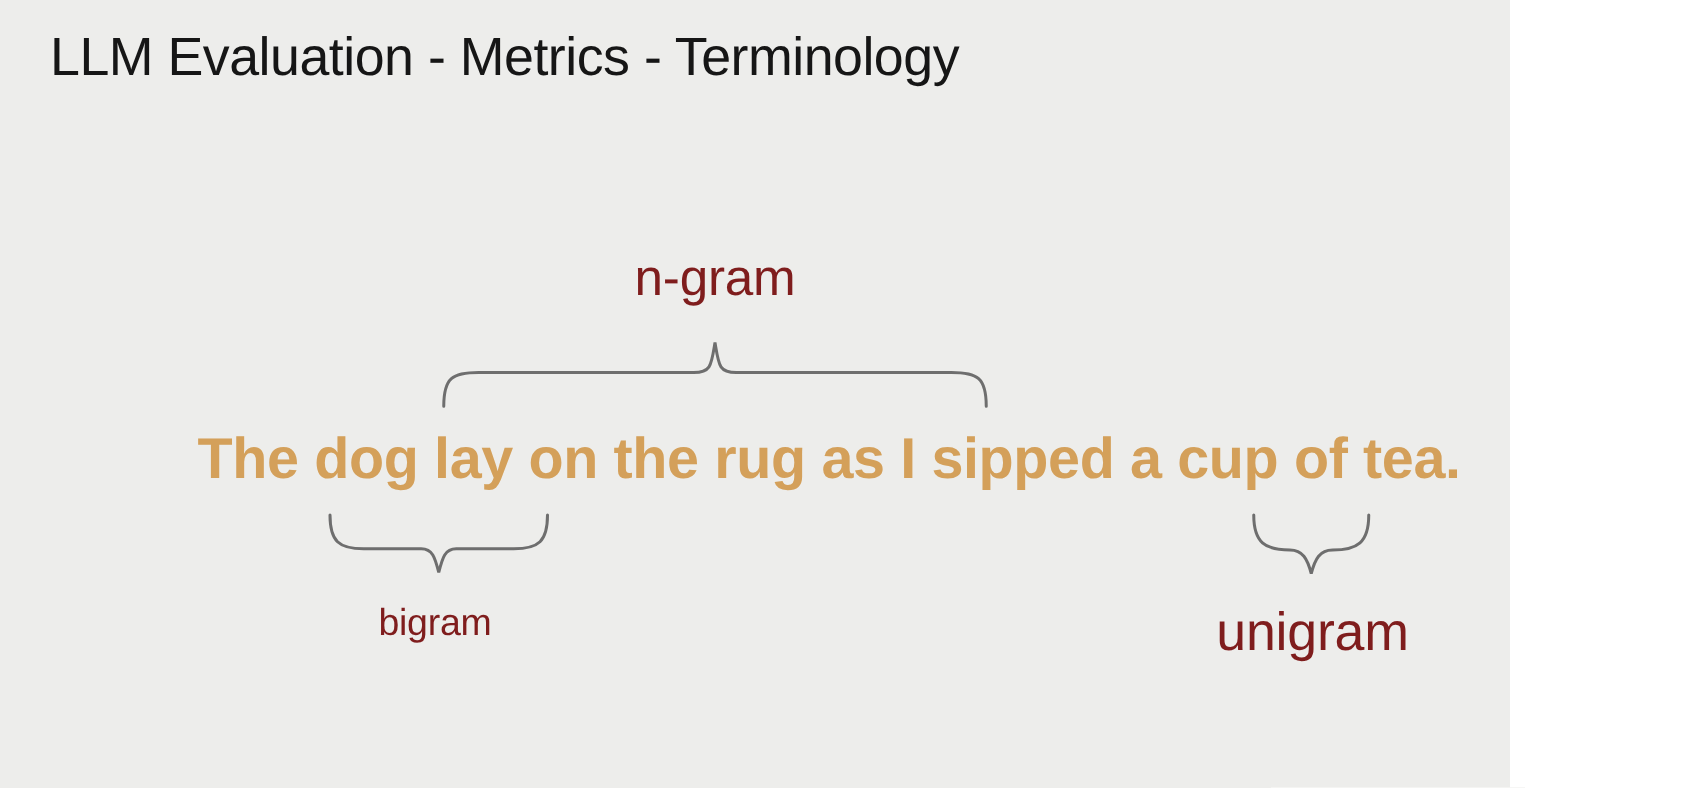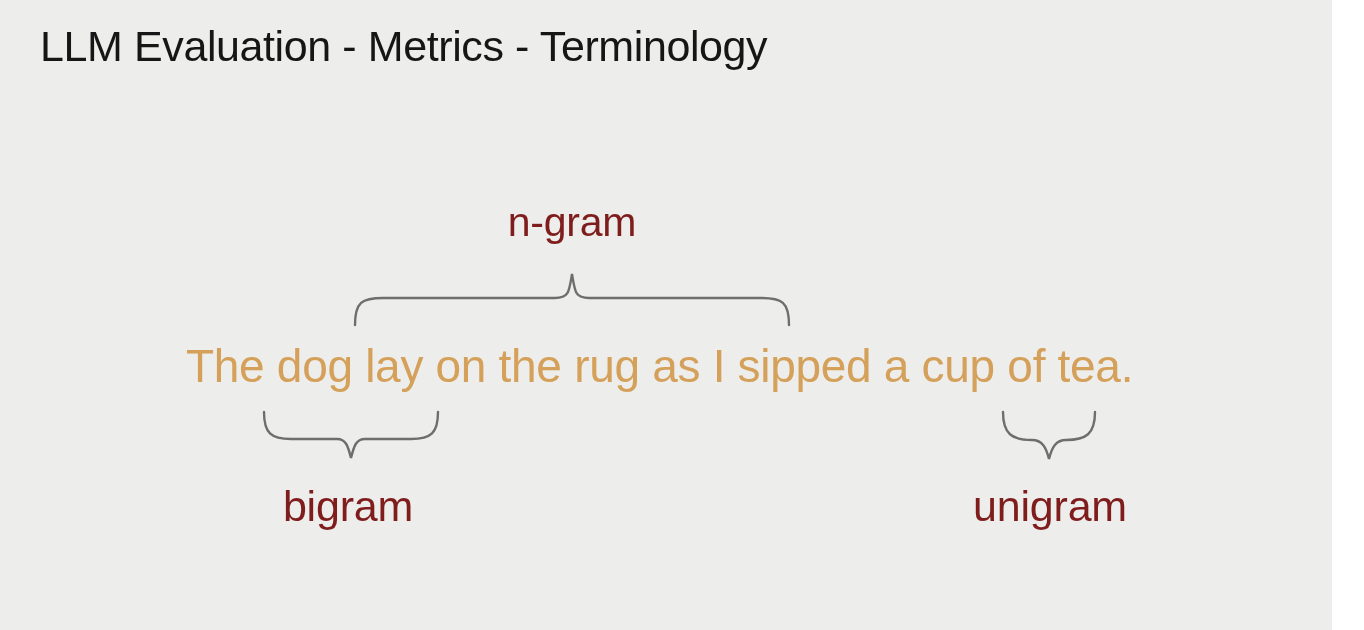--- a/index.html
+++ b/index.html
@@ -7,21 +7,21 @@
     padding: 0;
   }
   body {
     width: 1364px;
     height: 630px;
     overflow: hidden;
     font-family: "Liberation Sans", sans-serif;
   }
   #slide {
     position: relative;
-    width: 1332px;
+    width: 1208px;
     height: 630px;
     background: #ededeb;
   }
   #slide-title {
     position: absolute;
     left: 40px;
     top: 22px;
     font-size: 43px;
     line-height: 1.15;
     letter-spacing: -0.4px;
@@ -40,40 +40,39 @@
     left: 0;
     width: 1144px;
     top: 199px;
     font-size: 41px;
     letter-spacing: -0.2px;
   }
   #label-bigram {
     left: 0;
     width: 696px;
     top: 482px;
-    font-size: 43px;
+    font-size: 30px;
     letter-spacing: -0.2px;
   }
   #label-unigram {
     left: 702px;
     width: 696px;
     top: 482px;
     font-size: 43px;
     letter-spacing: -0.2px;
   }
   #sentence {
     position: absolute;
     left: 158px;
     top: 339px;
     font-size: 46px;
     letter-spacing: -0.3px;
     color: #d4a05a;
     white-space: nowrap;
-    font-weight: 400;
-    margin-left: 28px;
+    font-weight: 700;
   }
   .brace-svg {
     position: absolute;
     overflow: visible;
   }
   .brace-path {
     fill: none;
     stroke: #6e6e6e;
     stroke-width: 2.4;
     stroke-linecap: round;

